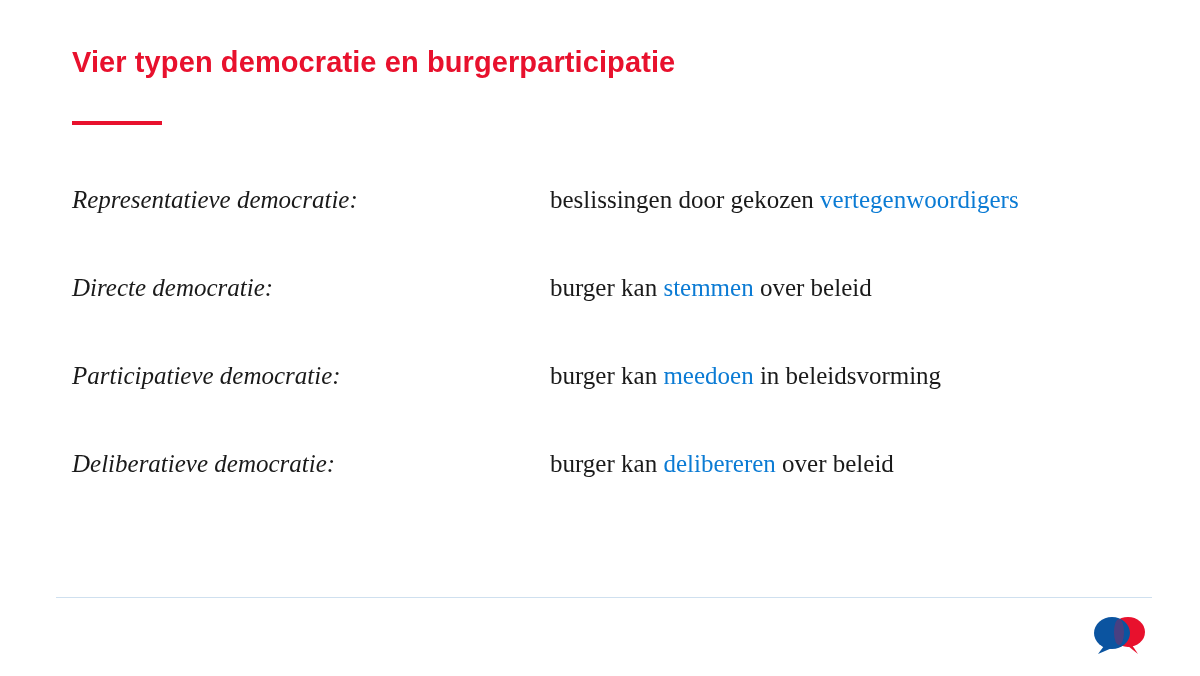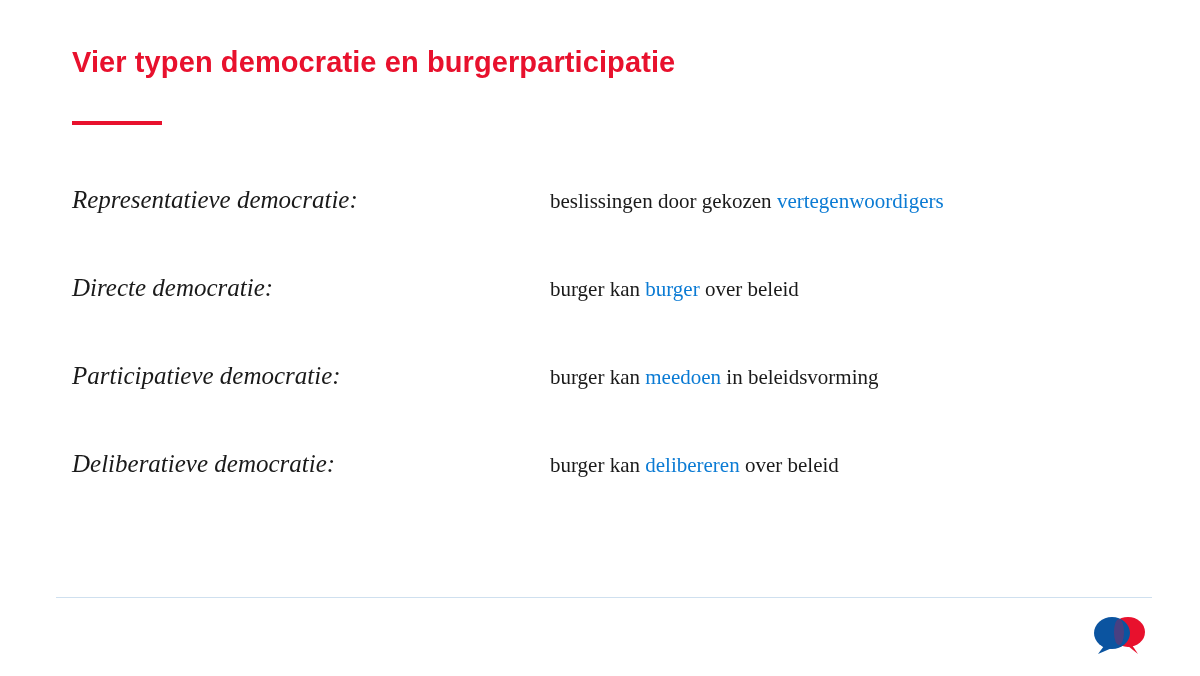--- a/index.html
+++ b/index.html
@@ -55,21 +55,21 @@
     width: 478px;
     flex: 0 0 478px;
     font-family: "Liberation Serif", serif;
     font-style: italic;
     font-size: 25px;
     color: #1a1a1a;
     white-space: nowrap;
   }
   .row-desc {
     font-family: "Liberation Serif", serif;
-    font-size: 21px;
+    font-size: 25px;
     color: #1a1a1a;
     white-space: nowrap;
   }
   .hl {
     color: #0b7bd4;
   }
   .footer-rule {
     position: absolute;
     left: 56px;
     top: 597px;
@@ -98,21 +98,21 @@
 
   <div class="rows">
 
     <div class="row">
       <div class="row-term">Representatieve democratie:</div>
       <div class="row-desc"><span>beslissingen door gekozen </span><span class="hl">vertegenwoordigers</span><span></span></div>
     </div>
 
     <div class="row">
       <div class="row-term">Directe democratie:</div>
-      <div class="row-desc"><span>burger kan </span><span class="hl">burger</span><span> over beleid</span></div>
+      <div class="row-desc"><span>burger kan </span><span class="hl">stemmen</span><span> over beleid</span></div>
     </div>
 
     <div class="row">
       <div class="row-term">Participatieve democratie:</div>
       <div class="row-desc"><span>burger kan </span><span class="hl">meedoen</span><span> in beleidsvorming</span></div>
     </div>
 
     <div class="row">
       <div class="row-term">Deliberatieve democratie:</div>
       <div class="row-desc"><span>burger kan </span><span class="hl">delibereren</span><span> over beleid</span></div>

